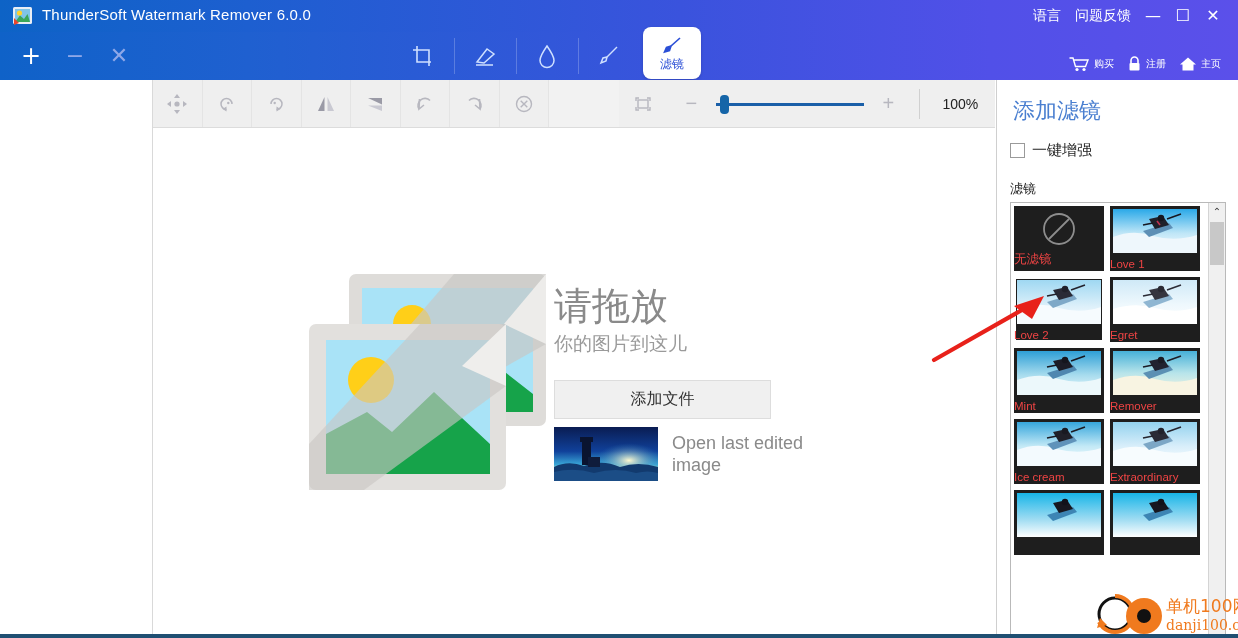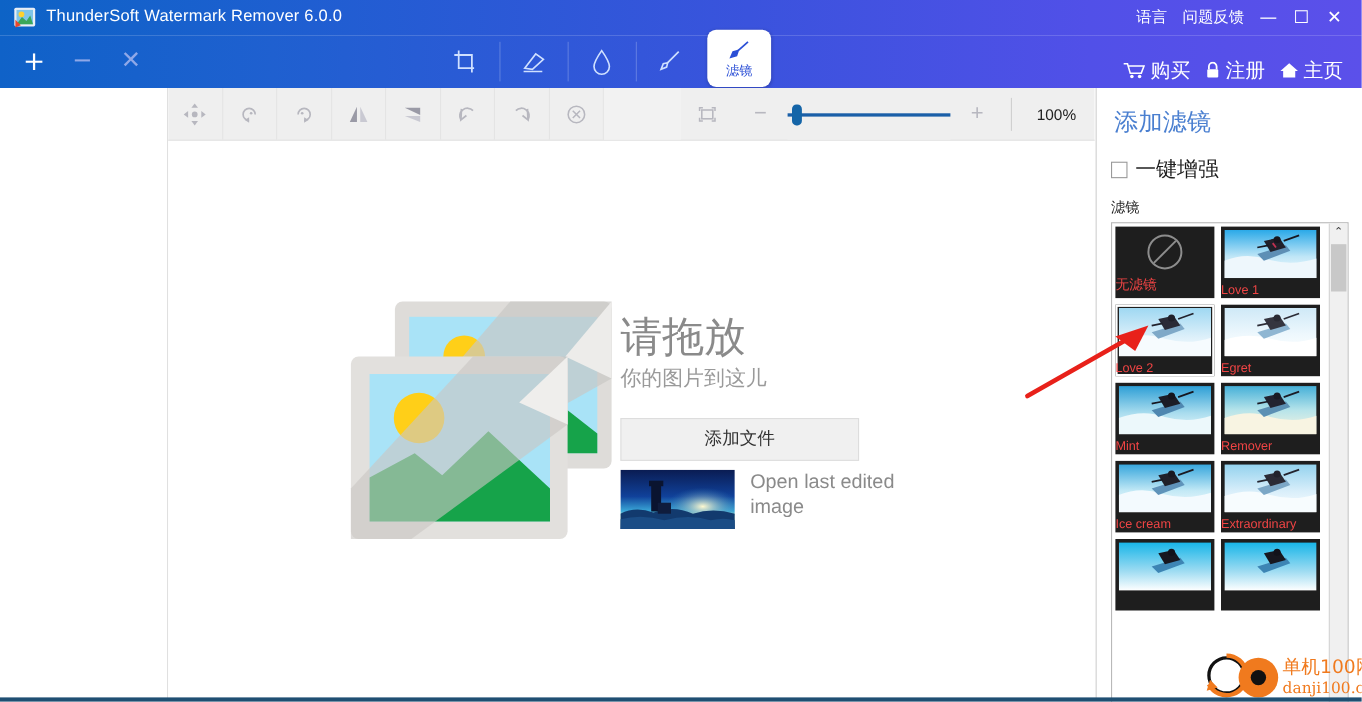--- a/index.html
+++ b/index.html
@@ -42,21 +42,21 @@
   .tab svg{display:block;}
   .tab.active{
     width:58px;height:52px;background:#ffffff;border-radius:8px;margin:0 3px;
     position:relative;top:-1px;
     display:flex;flex-direction:column;align-items:center;justify-content:center;gap:1px;
     box-shadow:0 1px 3px rgba(0,0,0,.18);
   }
   .tab.active .tablabel{color:#2b4fd6;font-size:12px;line-height:13px;}
 
   .tb-actions{position:absolute;right:12px;top:48px;height:32px;display:flex;align-items:center;gap:3px;}
-  .tb-act{display:flex;align-items:center;gap:4px;color:#fff;font-size:18px;padding:0 5px;}
+  .tb-act{display:flex;align-items:center;gap:4px;color:#fff;font-size:10px;padding:0 5px;}
 
   
   .leftpanel{
     position:absolute;left:0;top:80px;width:152px;height:556px;background:#ffffff;
     border-right:1px solid #d9d9d9;
   }
 
   
   .center{position:absolute;left:153px;top:80px;width:842px;height:556px;background:#ffffff;}
   .subbar{
@@ -68,43 +68,43 @@
     border-right:1px solid #e4e4e4;
   }
   .sb-gap{width:70px;height:47px;background:#f2f2f2;}
   .sb-sep{width:1px;height:30px;background:#d0d0d0;margin:0 6px;}
   .slider-wrap{width:150px;height:47px;display:flex;align-items:center;position:relative;background:#efefef;}
   .slider-track{position:absolute;left:0;right:0;top:23px;height:2.5px;background:#1a5fa8;}
   .slider-thumb{position:absolute;left:4px;top:15px;width:9px;height:19px;border-radius:4px;background:#1565a8;}
   .zoomlabel{font-size:14px;color:#222;width:70px;text-align:center;}
 
   .canvas{position:absolute;left:0;top:48px;width:842px;height:508px;background:#ffffff;}
-  .dropzone{position:absolute;left:10px;top:0;width:842px;height:508px;display:flex;align-items:center;justify-content:center;}
+  .dropzone{position:absolute;left:0;top:0;width:842px;height:508px;display:flex;align-items:center;justify-content:center;}
   .ph-img{width:250px;height:232px;flex:none;}
   .dz-text{width:290px;}
   .dz-h1{font-size:38px;color:#8a8a8a;line-height:46px;font-family:"DejaVu Sans","Liberation Sans",sans-serif;}
   .dz-h2{font-size:19px;color:#9a9a9a;line-height:26px;margin-top:3px;font-family:Liberation Mono, monospace;}
   .addbtn{
     margin-top:22px;width:215px;height:37px;background:#f0f0f0;border:1px solid #dddddd;
     display:flex;align-items:center;justify-content:center;font-size:16px;color:#333;
     font-family:"DejaVu Sans","Liberation Sans",sans-serif;
   }
-  .lastrow{margin-top:8px;display:flex;gap:14px;}
+  .lastrow{margin-top:8px;display:flex;align-items:center;gap:14px;}
   .lastthumb{width:104px;height:54px;flex:none;}
   .lasttext{font-size:18px;color:#8a8a8a;line-height:22px;width:160px;}
 
   
   .rightpanel{
     position:absolute;left:996px;top:80px;width:242px;height:556px;background:#ffffff;
     border-left:1px solid #cfcfcf;
   }
   .rp-title{position:absolute;left:16px;top:16px;font-size:22px;color:#4a7fd0;}
   .rp-check{position:absolute;left:13px;top:61px;display:flex;align-items:center;gap:7px;}
   .cbox{width:13px;height:13px;border:1px solid #9a9a9a;background:#fff;flex:none;}
-  .rp-check-lbl{font-size:19px;color:#1b1b1b;}
+  .rp-check-lbl{font-size:15px;color:#1b1b1b;}
   .rp-sub{position:absolute;left:13px;top:100px;font-size:13px;color:#1b1b1b;}
 
   .gridbox{
     position:absolute;left:13px;top:122px;width:214px;height:455px;
     border:1px solid #b9b9b9;background:#ffffff;overflow:hidden;
   }
   .grid{position:absolute;left:3px;top:3px;width:186px;display:flex;flex-wrap:wrap;gap:6px;}
   .cell{width:90px;height:65px;background:#1e1e1e;position:relative;overflow:hidden;}
   .cell.sel{outline:2px solid #ffffff;outline-offset:-2px;}
   .cell .thumb{position:absolute;left:3px;top:3px;width:84px;height:44px;overflow:hidden;}

